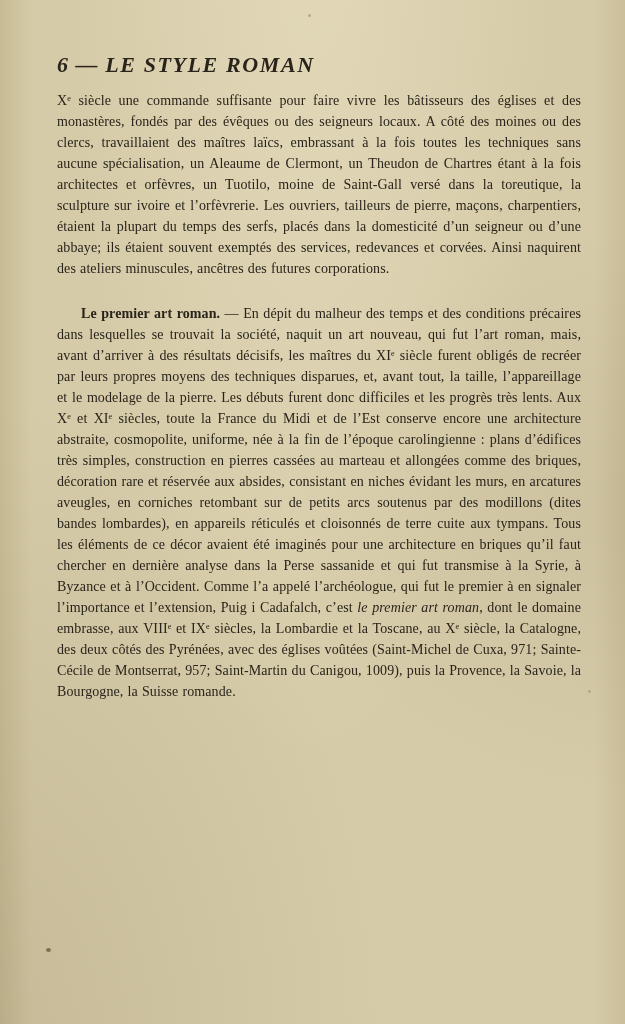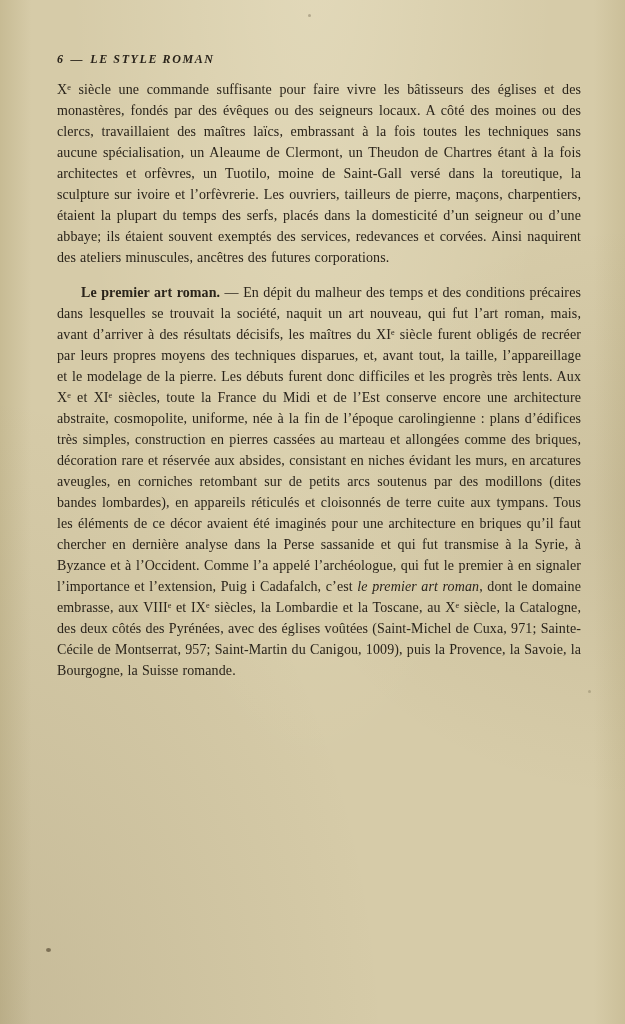--- a/index.html
+++ b/index.html
@@ -20,35 +20,35 @@
   }
   .page-inner {
     position: absolute;
     left: 57px;
     right: 44px;
     top: 52px;
   }
   .header {
     font-style: italic;
     font-weight: 600;
-    font-size: 12px;
+    font-size: 22px;
     letter-spacing: 1.6px;
     margin-bottom: 12px;
     white-space: nowrap;
   }
   .header .sep { padding: 0 6px; }
   .body-text {
     font-size: 14px;
     line-height: 21px;
     text-align: justify;
     letter-spacing: 0.1px;
     word-spacing: 0.5px;
   }
   p { margin: 0; }
-  .p2 { margin-top: 14px; text-indent: 24px; }
+  .p2 { margin-top: 24px; text-indent: 24px; }
   .lead { font-weight: 700; }
   .ital { font-style: italic; }
   .speck {
     position: absolute;
     background: rgba(60,48,28,0.55);
     border-radius: 50%;
   }
   .speck-a { left: 46px; top: 948px; width: 5px; height: 4px; }
   .speck-b { left: 308px; top: 14px; width: 3px; height: 3px; opacity: .5; }
   .speck-c { left: 588px; top: 690px; width: 3px; height: 3px; opacity: .4; }

